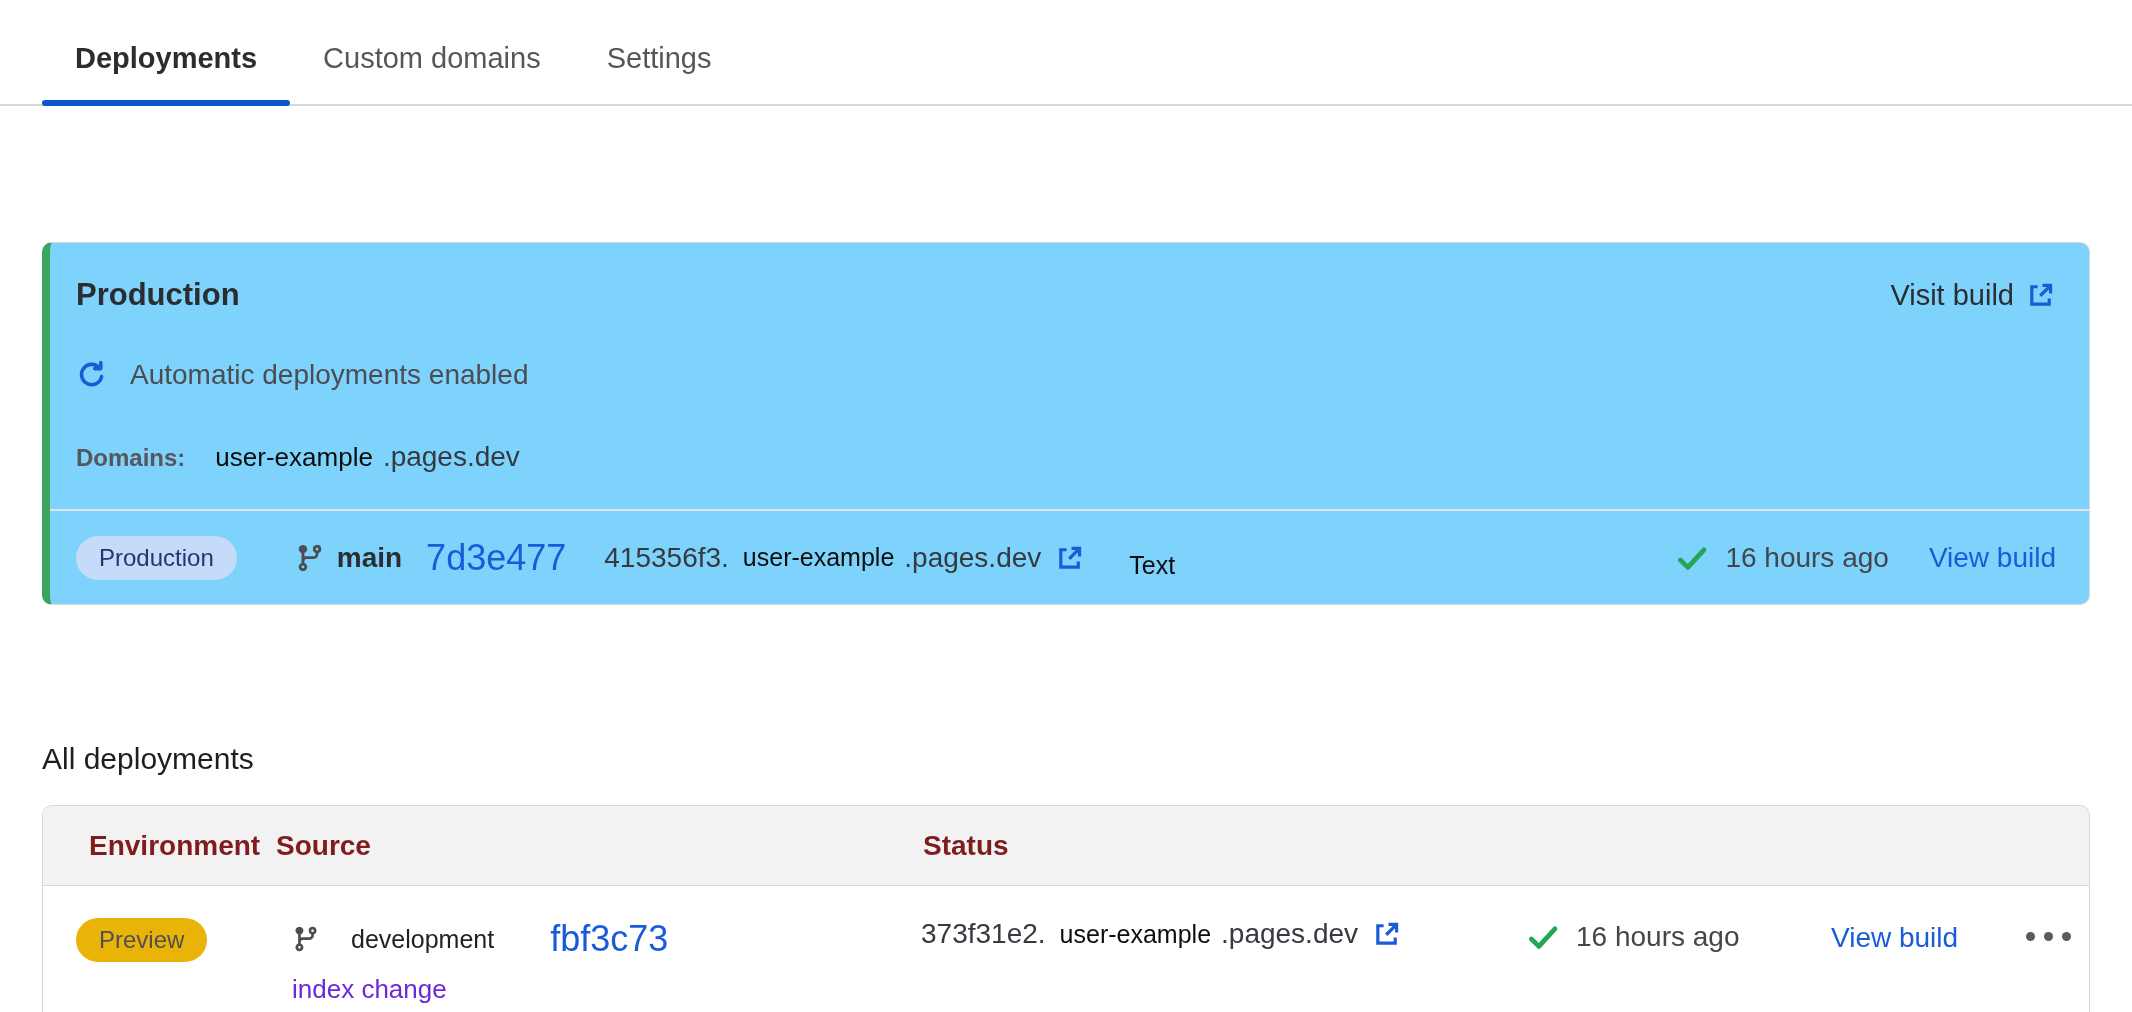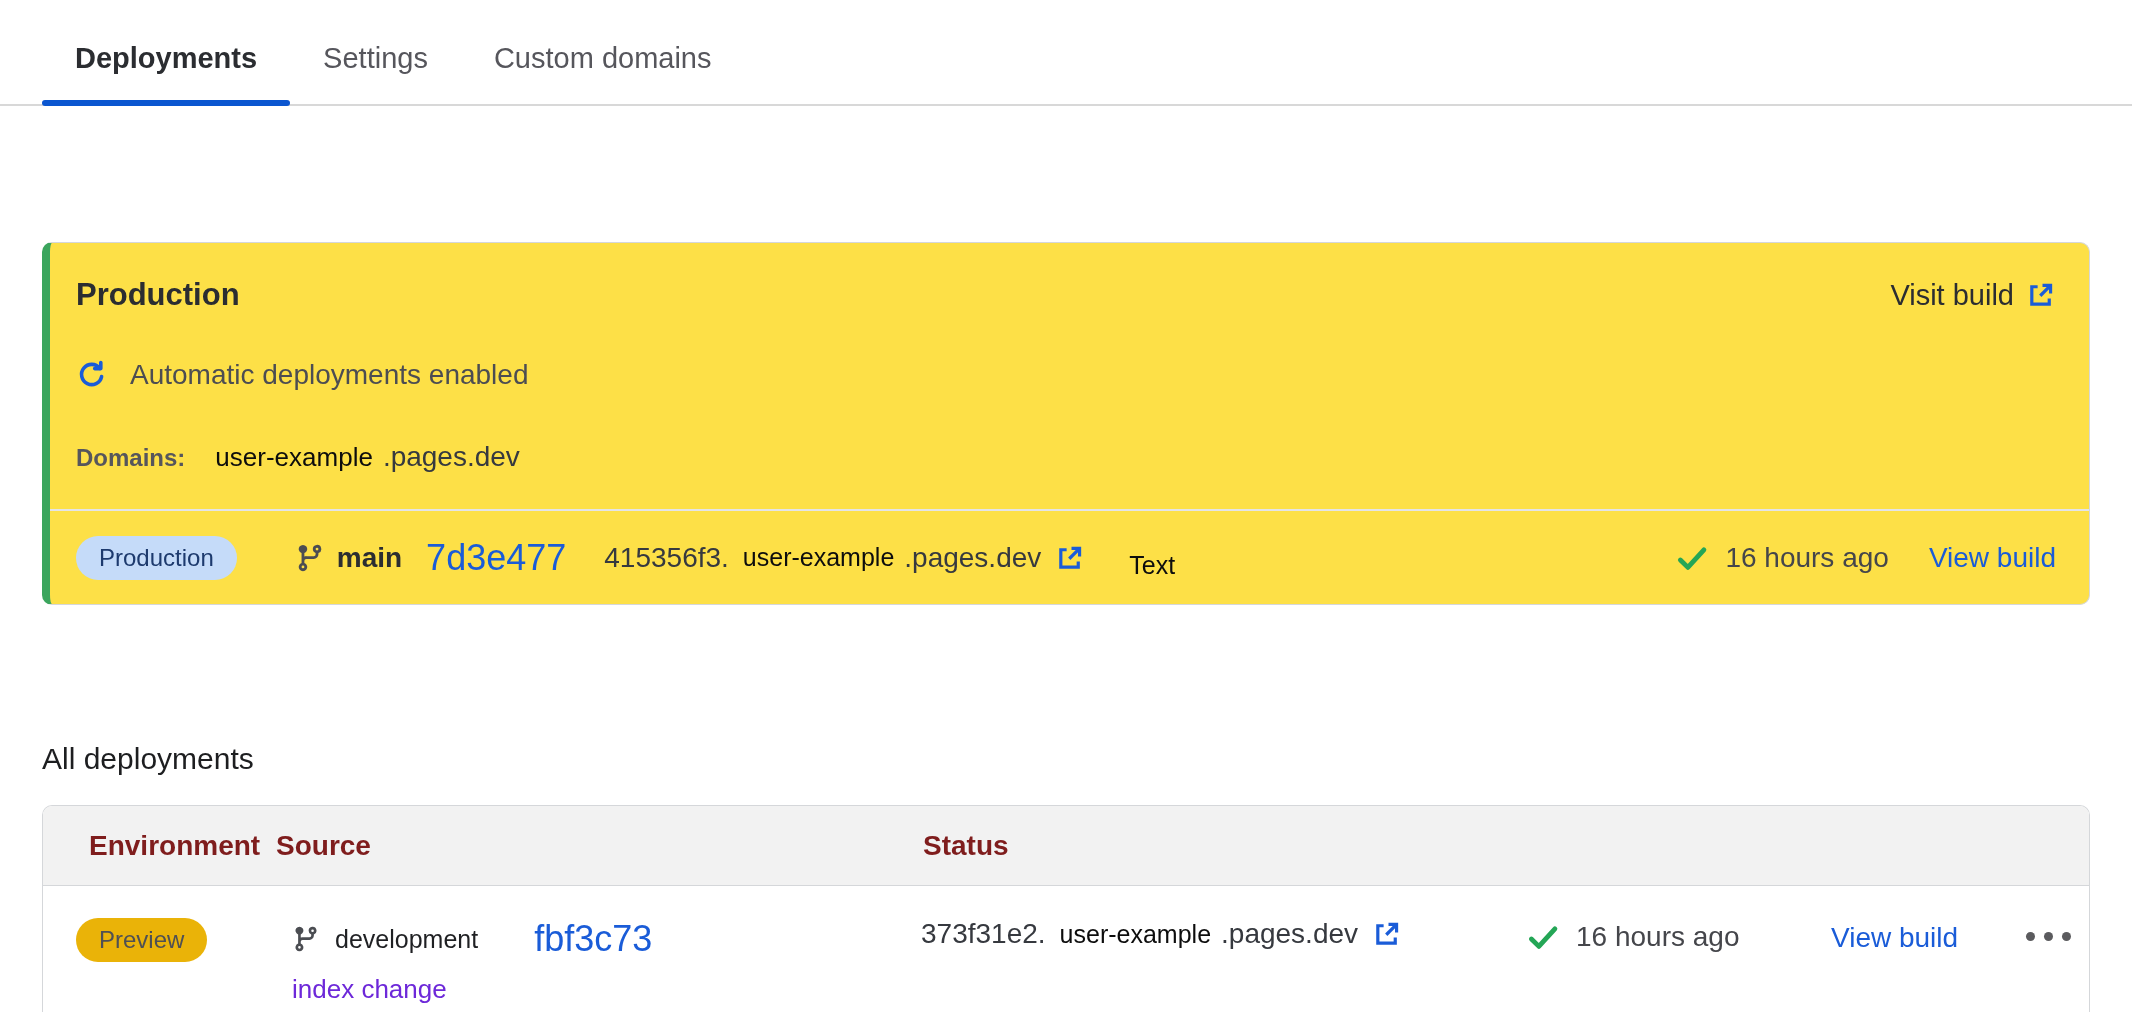--- a/index.html
+++ b/index.html
@@ -33,21 +33,21 @@
     height: 6px;
     background: #0b56d0;
     border-radius: 3px;
   }
   
   .card {
     margin: 136px 42px 0;
     border: 1.5px solid #d5d7da;
     border-left: 8px solid #3ba55d;
     border-radius: 10px;
-    background: #fde047;
+    background: #7dd3fc;
   }
   .card-body { padding: 34px 33px 36px 26px; }
   .card-head { display: flex; align-items: center; justify-content: space-between; }
   .card-title { font-size: 31px; font-weight: 600; color: #2b2d31; }
   .visit-site {
     display: flex; align-items: center; gap: 12px;
     font-size: 29px; color: #2b2d31; cursor: pointer;
   }
   .auto-row {
     display: flex; align-items: center; gap: 22px;
@@ -113,42 +113,42 @@
   .th { font-size: 28px; font-weight: 700; color: #7f1d1d; }
   .th-env { padding-left: 46px; }
   .th-src { padding-left: 30px; }
   .th-dep { padding-left: 0; }
   .th-status { padding-left: 2px; }
   .tbody-row { background: #fff; padding: 32px 0 26px; }
   .td-env { padding-left: 33px; }
   .src-line1 { display: flex; align-items: center; }
   .src-cell { padding-left: 46px; }
   .src-branch-icon { flex: none; }
-  .src-branch-name { font-size: 25px; color: #1f2023; margin-left: 15px; }
+  .src-branch-name { font-size: 25px; color: #1f2023; margin-left: 31px; }
   .src-sha { margin-left: 56px; }
   .src-msg { font-size: 26px; color: #6d28d9; margin-top: 14px; }
   .td-dep { display: flex; align-items: center; }
   .td-dep .dep-prefix { margin-left: 0; }
   .td-status { display: flex; align-items: center; padding-top: 2px; }
   .td-view { padding-top: 4px; }
   .td-view .view-build { margin-left: 0; }
   .kebab {
     display: flex; gap: 9px; align-items: center;
     padding: 14px 0 0 15px; cursor: pointer;
   }
   .kebab .dot { width: 9px; height: 9px; border-radius: 50%; background: #5b5b5e; }
   svg { display: block; }
 </style>
 </head>
 <body>
 
 <nav class="tabs">
   <div class="tab active">Deployments</div>
+  <div class="tab">Custom domains</div>
   <div class="tab">Settings</div>
-  <div class="tab">Custom domains</div>
 </nav>
 
 <section class="card">
   <div class="card-body">
     <div class="card-head">
       <h2 class="card-title">Production</h2>
       <a class="visit-site">
         <span>Visit build</span>
         <span class="ext-icon" style="margin-left:0">
           <svg width="30" height="30" viewBox="0 0 16 16" fill="none" stroke="#1a5cd8" stroke-width="1.7">

